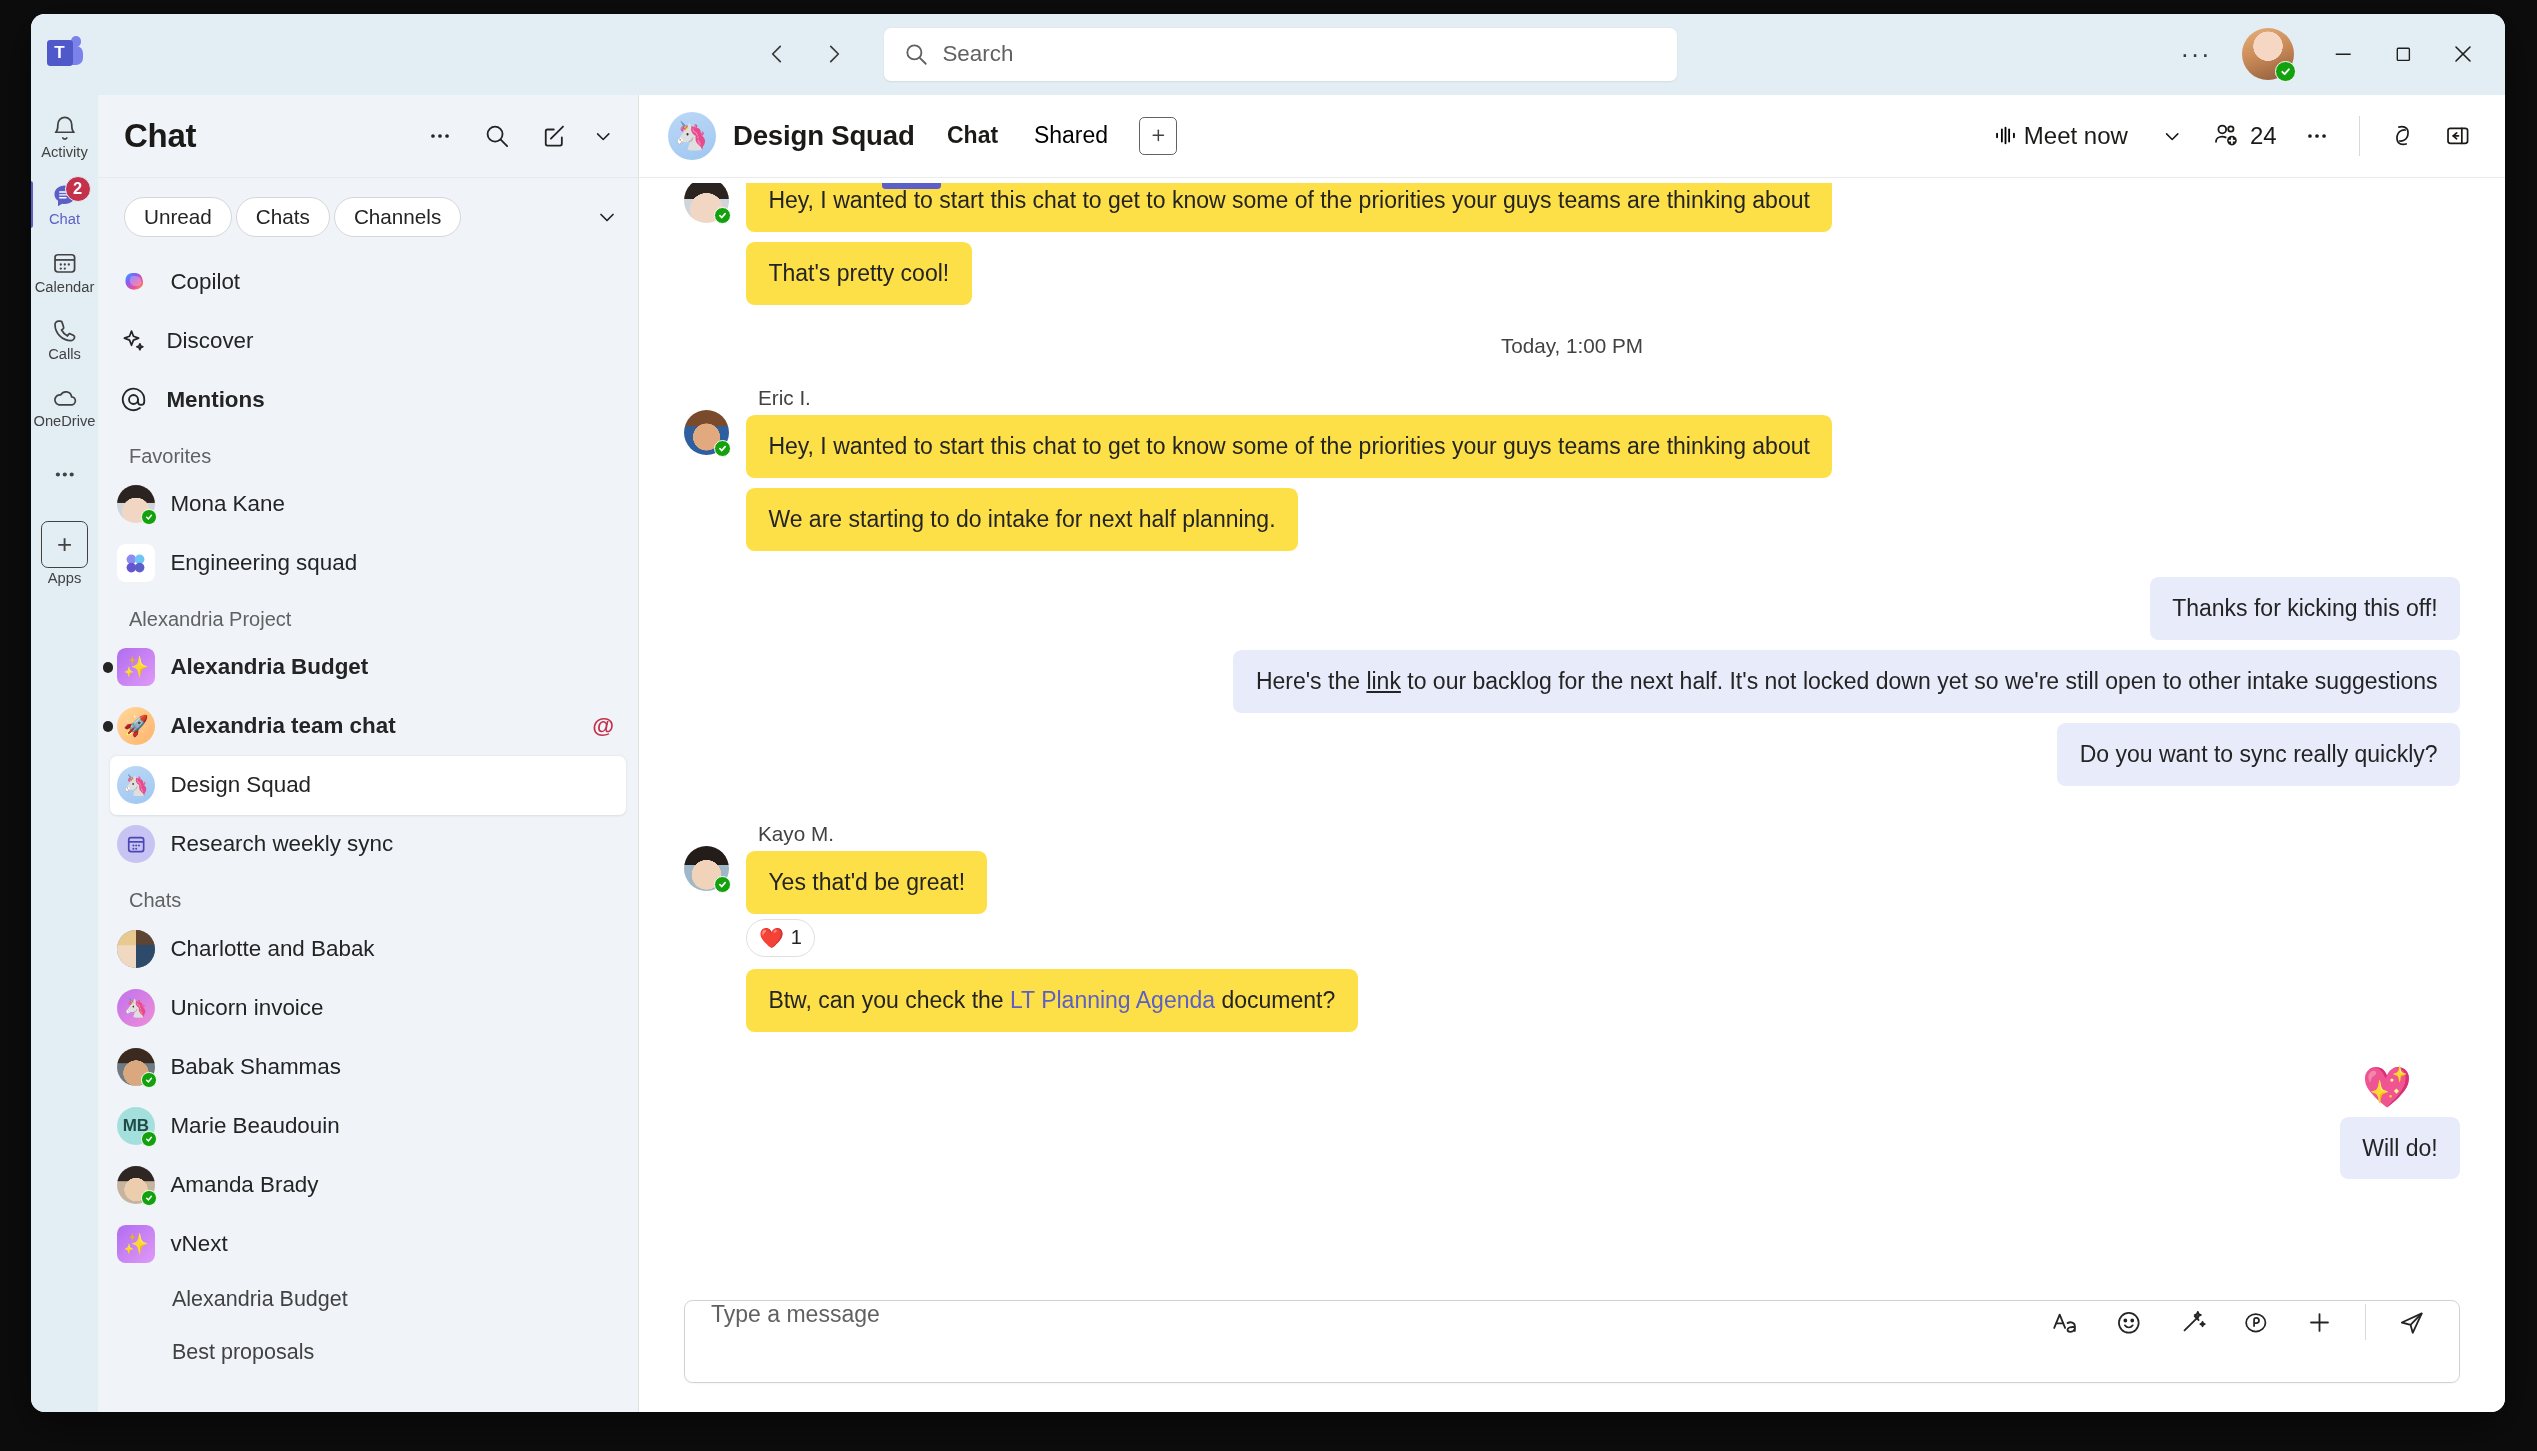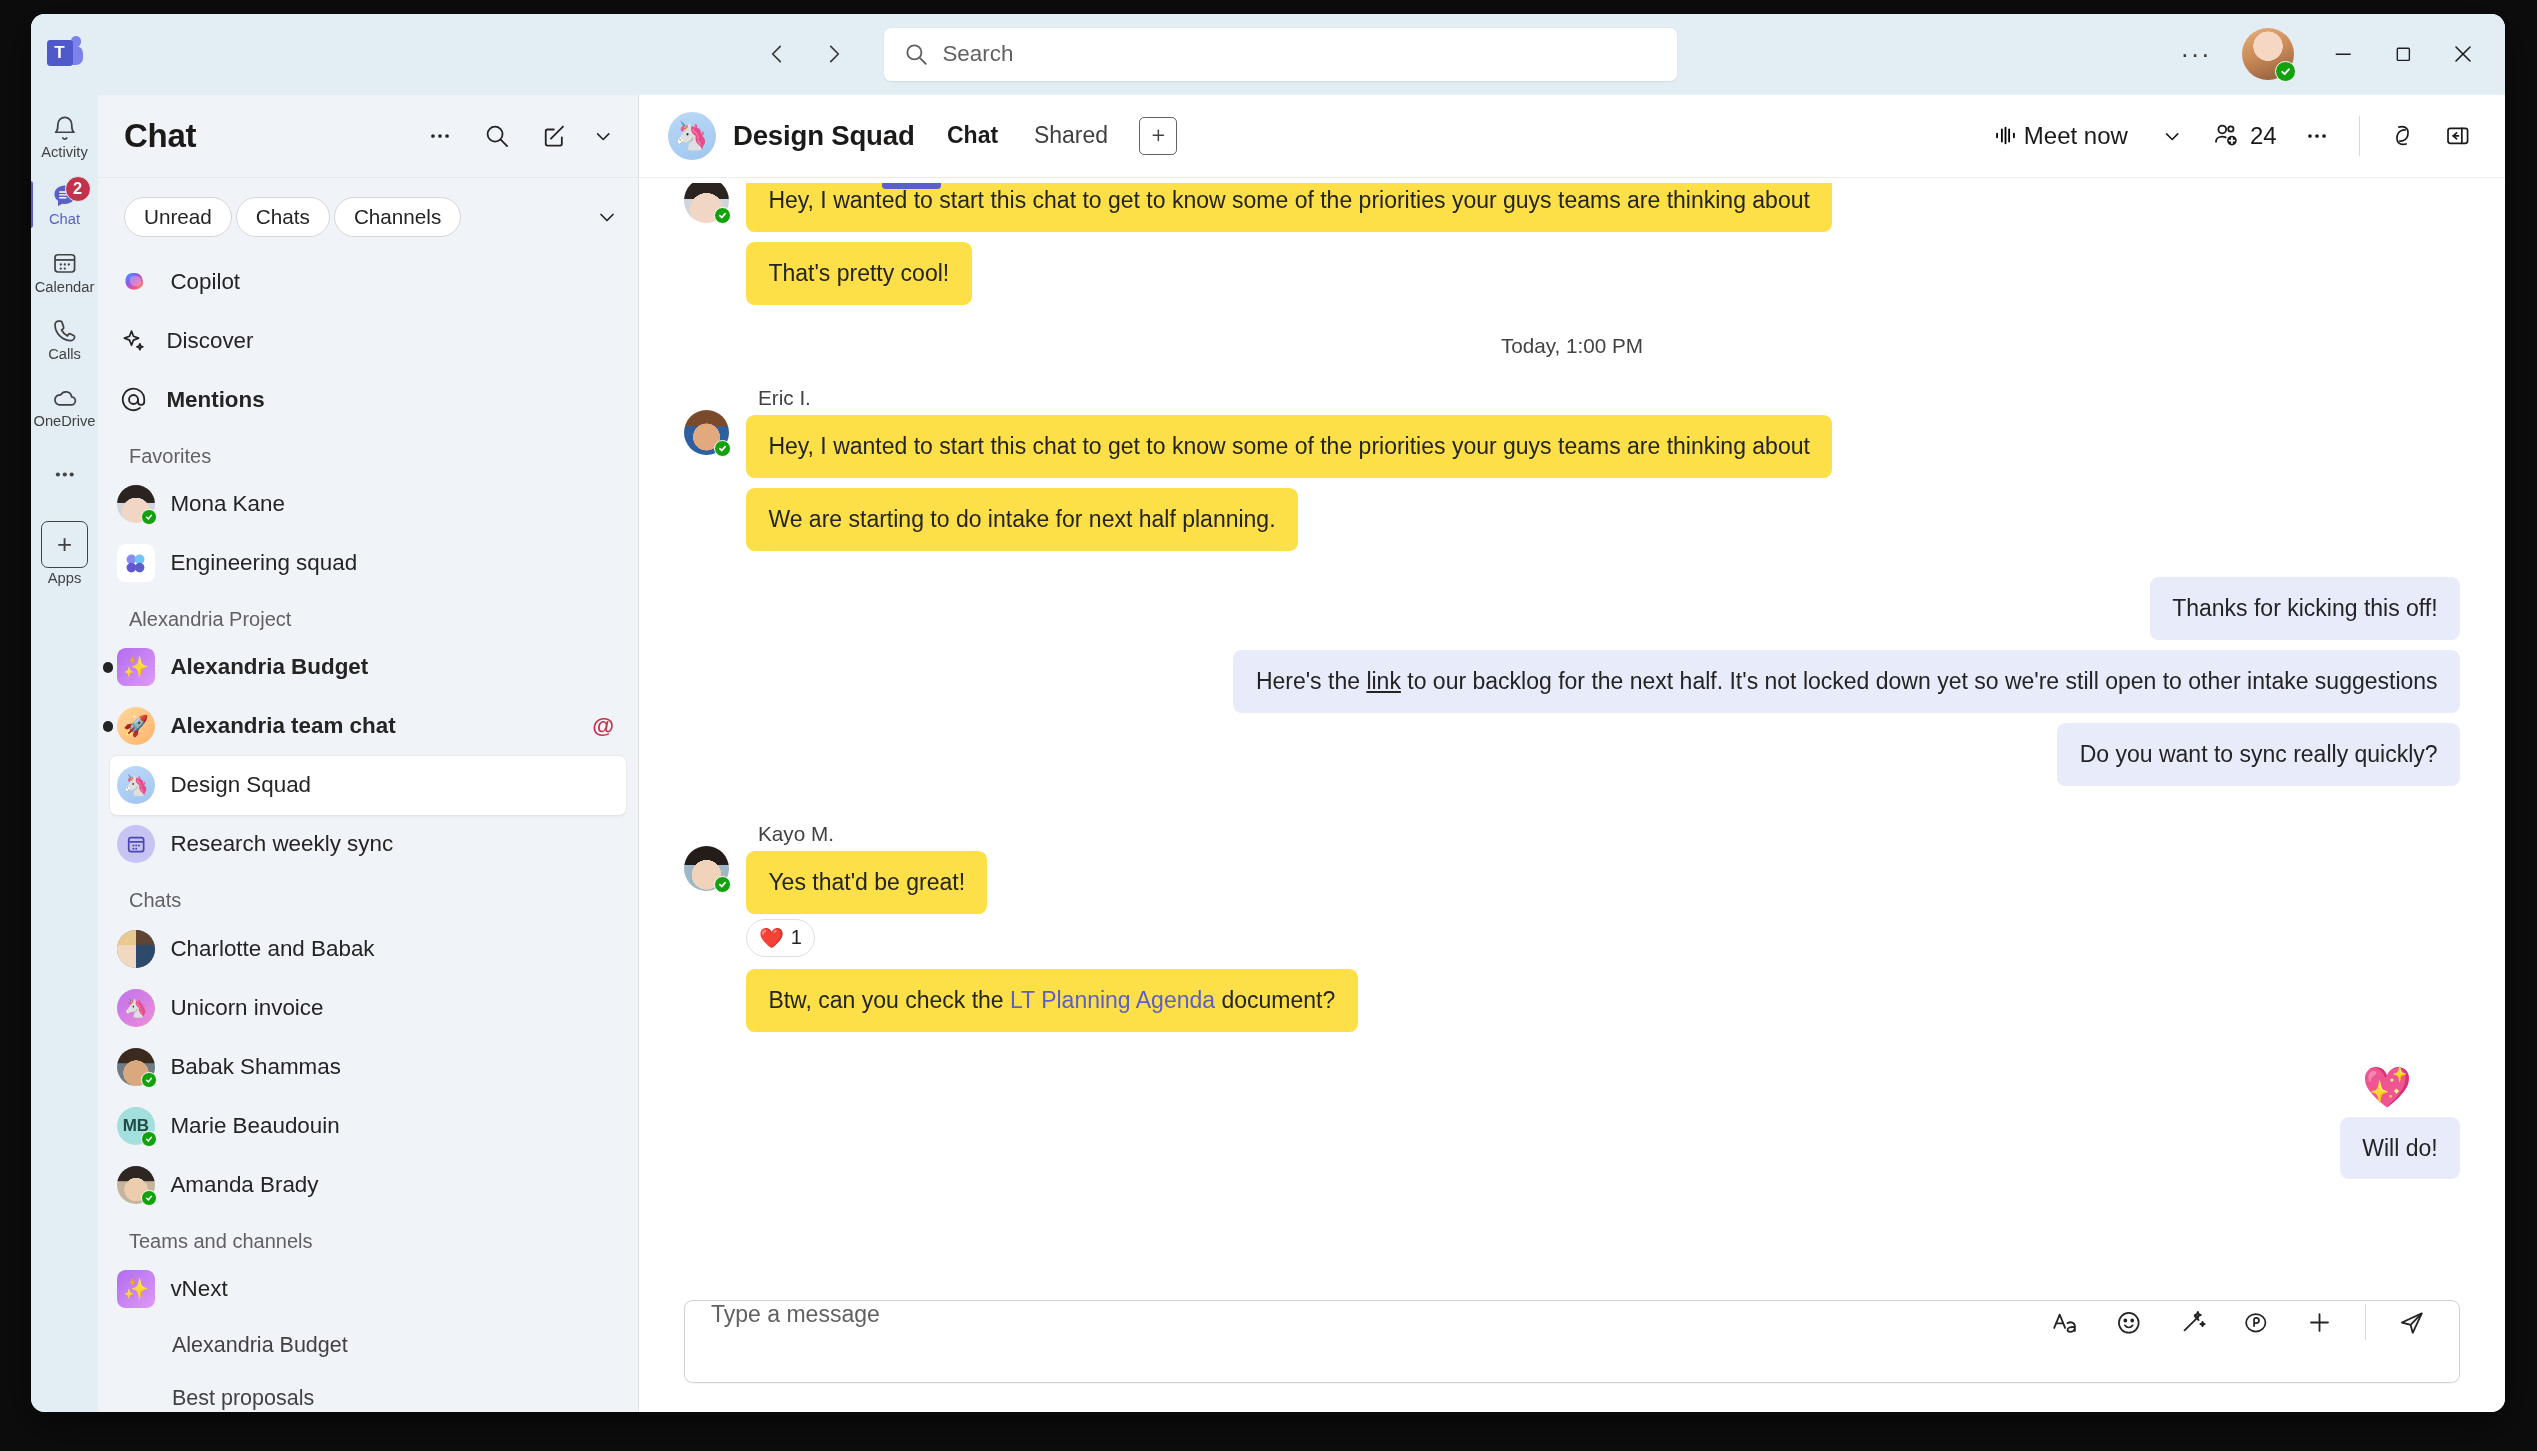--- a/index.html
+++ b/index.html
@@ -200,21 +200,21 @@
     flex: none;
   }
   .ch-avatar {
     width: 48px; height: 48px; border-radius: 50%;
     background: linear-gradient(160deg,#bcd9f7,#9fc6f0);
     display: flex; align-items: center; justify-content: center;
     font-size: 27.6px; flex: none;
   }
   .ch-title { font-size: 27.6px; font-weight: 700; color: #1b1a19; margin-left: 17px; letter-spacing: -0.2px; }
   .ch-tab {
-    font-size: 23px; color: #404040; margin-left: 29px; cursor: pointer;
+    font-size: 23px; color: #000000; margin-left: 29px; cursor: pointer;
     padding: 5.2px 3.4px; border-radius: 3.4px;
   }
   .ch-tab.active { color: #1b1a19; font-weight: 700; }
   .ch-add {
     margin-left: 27.6px; width: 38px; height: 38px;
     border: 1.6px solid #616161; border-radius: 5.2px;
     display: flex; align-items: center; justify-content: center;
     color: #424242; font-size: 24px; cursor: pointer;
   }
   .ch-right { margin-left: auto; display: flex; align-items: center; gap: 5.2px; }
@@ -615,21 +615,20 @@
           <span class="av-circ" style="background:radial-gradient(circle at 50% 62%, #eccdae 0 38%, transparent 39%), linear-gradient(180deg,#2d2623 0 40%, #c6b49e 41%);">
             <span class="presence" style="width:15.5px;height:15.5px;">
               <svg viewBox="0 0 24 24" fill="none" stroke="#fff" stroke-width="4.5" stroke-linecap="round">
                     <polyline points="5 12.5 10 17.5 19 7"></polyline>
                   </svg>
             </span>
           </span>
           <span class="lbl">Amanda Brady</span>
         </div>
 
-        <div class="sect-label">Teams and channels</div>
 
         <div class="lrow">
           <span class="av-sq" style="background:linear-gradient(135deg,#b06cf0,#e09af7);">
             <span style="font-size:20.7px;">✨</span>
           </span>
           <span class="lbl">vNext</span>
         </div>
 
         <div class="lrow chan-row">
           <span class="lbl">Alexandria Budget</span>

